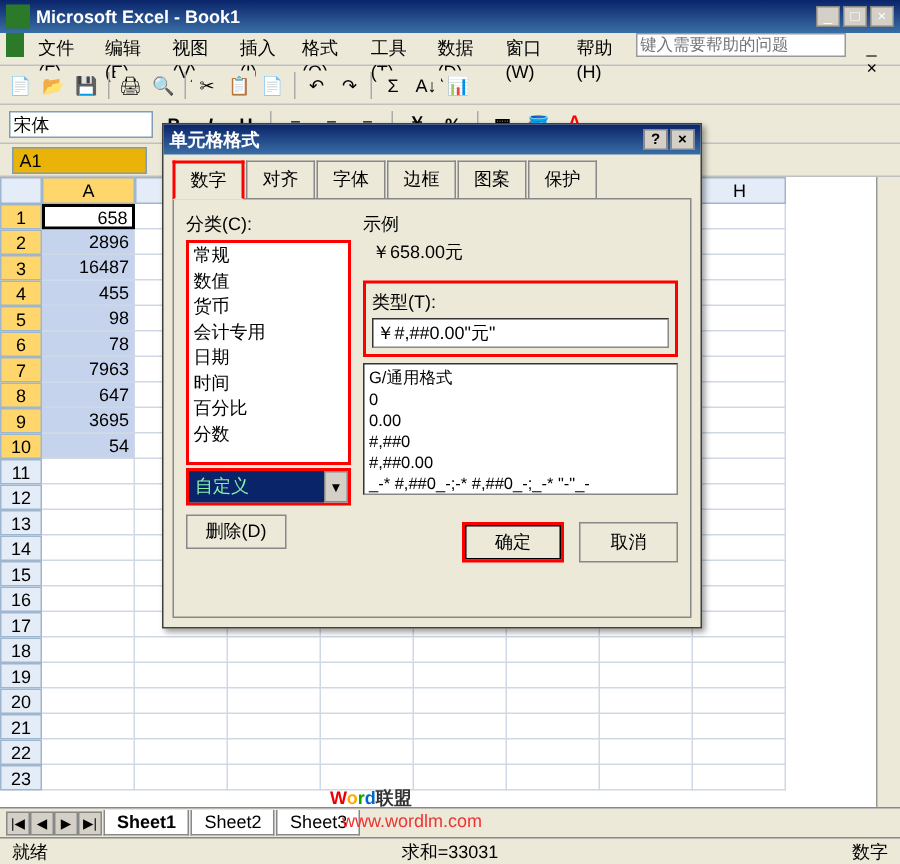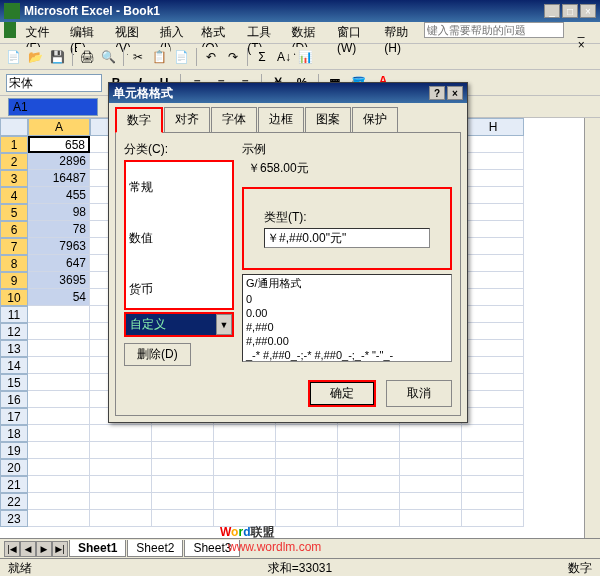--- a/index.html
+++ b/index.html
@@ -13,21 +13,21 @@
 .menu-icon { width: 16px; height: 16px; background: #2a7a2a; }
 .menu-item { padding: 2px 6px; cursor: default; }
 .help-q { margin-left: auto; width: 140px; height: 16px; border: 1px solid #999; background: #fff; font-size: 11px; padding: 0 2px; color: #999; }
 .toolbar { background: #ece9d8; height: 26px; display: flex; align-items: center; padding: 0 4px; gap: 2px; border-bottom: 1px solid #c0c0c0; }
 .tb-btn { width: 20px; height: 20px; background: #ece9d8; border: 1px solid transparent; display: flex; align-items: center; justify-content: center; }
 .tb-sep { width: 1px; height: 18px; background: #aaa; margin: 0 2px; }
 .formatbar { background: #ece9d8; height: 26px; display: flex; align-items: center; padding: 0 6px; gap: 4px; border-bottom: 1px solid #c0c0c0; }
 .font-combo { width: 96px; height: 18px; border: 1px solid #7f9db9; background: #fff; padding: 0 2px; }
 .fmt-btn { width: 20px; height: 18px; display: flex; align-items: center; justify-content: center; font-weight: bold; }
 .namebox-row { background: #ece9d8; height: 22px; display: flex; align-items: center; border-bottom: 1px solid #c0c0c0; }
-.namebox { width: 90px; height: 18px; border: 1px solid #7f9db9; background: #1d4ed8; margin-left: 8px; padding: 0 4px; display: flex; align-items: center; }
+.namebox { width: 90px; height: 18px; border: 1px solid #7f9db9; background: #eab308; margin-left: 8px; padding: 0 4px; display: flex; align-items: center; }
 .grid-area { position: relative; background: #fff; height: 420px; }
 .colhdr-row { display: flex; height: 18px; }
 .rowhdr-cell, .colhdr-cell { background: #e4ecf7; border: 1px solid #9eb6ce; display: flex; align-items: center; justify-content: center; color: #000; }
 .corner { width: 28px; height: 18px; background: #e4ecf7; border: 1px solid #9eb6ce; }
 .colhdr-cell { width: 62px; height: 18px; }
 .colhdr-cell.sel { background: #ffd66b; }
 .grid-row { display: flex; height: 17px; }
 .rowhdr-cell { width: 28px; height: 17px; }
 .rowhdr-cell.sel { background: #ffd66b; }
 .cell { width: 62px; height: 17px; border-right: 1px solid #d0d7e5; border-bottom: 1px solid #d0d7e5; padding: 0 3px; text-align: right; display: flex; align-items: center; justify-content: flex-end; }
@@ -48,27 +48,27 @@
 .tabs-row { display: flex; padding: 4px 6px 0 6px; gap: 0; }
 .tab { padding: 3px 10px; border: 1px solid #888; border-bottom: none; background: #ece9d8; margin-right: 1px; position: relative; }
 .tab.active { background: #ece9d8; z-index: 2; border-bottom: 1px solid #ece9d8; margin-bottom: -1px; }
 .hl-tab { border: 2px solid red; }
 .tab-panel { border: 1px solid #888; margin: 0 6px 6px 6px; padding: 8px; background: #ece9d8; min-height: 280px; }
 .panel-cols { display: flex; gap: 8px; }
 .col-left { width: 110px; }
 .col-right { flex: 1; }
 .lbl { margin-bottom: 2px; }
 .listbox { background: #fff; border: 1px inset #888; height: 150px; overflow: hidden; }
-.listbox .item { padding: 17px 3px; }
+.listbox .item { padding: 0 3px; }
 .hl-list { border: 2px solid red; }
 .combo-wrap { display: flex; border: 2px solid red; margin-top: 2px; }
 .combo { flex: 1; background: #0a246a; color: #86efac; padding: 2px 4px; }
 .combo-btn { width: 16px; background: #d4d0c8; border: 1px solid #888; display: flex; align-items: center; justify-content: center; font-size: 9px; }
 .del-btn { margin-top: 6px; padding: 2px 12px; border: 1px solid #888; background: #ece9d8; }
-.type-group { border: 2px solid red; padding: 20px; }
+.type-group { border: 2px solid red; padding: 4px; }
 .type-input { width: 100%; border: 1px inset #888; background: #fff; padding: 2px; }
 .type-list { background: #fff; border: 1px inset #888; height: 88px; margin-top: 4px; overflow: hidden; }
 .type-list .item { padding: 1px 3px; white-space: nowrap; font-size: 11px; }
 .desc { margin-top: 14px; }
 .dlg-btns { display: flex; justify-content: flex-end; gap: 10px; margin-top: 18px; }
 .btn { padding: 3px 20px; border: 1px solid #888; background: #ece9d8; }
 .btn.ok { border: 2px solid red; box-shadow: 0 0 0 1px #000 inset; }
 
 .watermark { position: absolute; left: 220px; top: 520px; font-size: 18px; font-weight: bold; }
 .watermark .w1{color:#e00;} .watermark .w2{color:#fa0;} .watermark .w3{color:#0a0;} .watermark .w4{color:#06c;} .watermark .w5{color:#333;}

